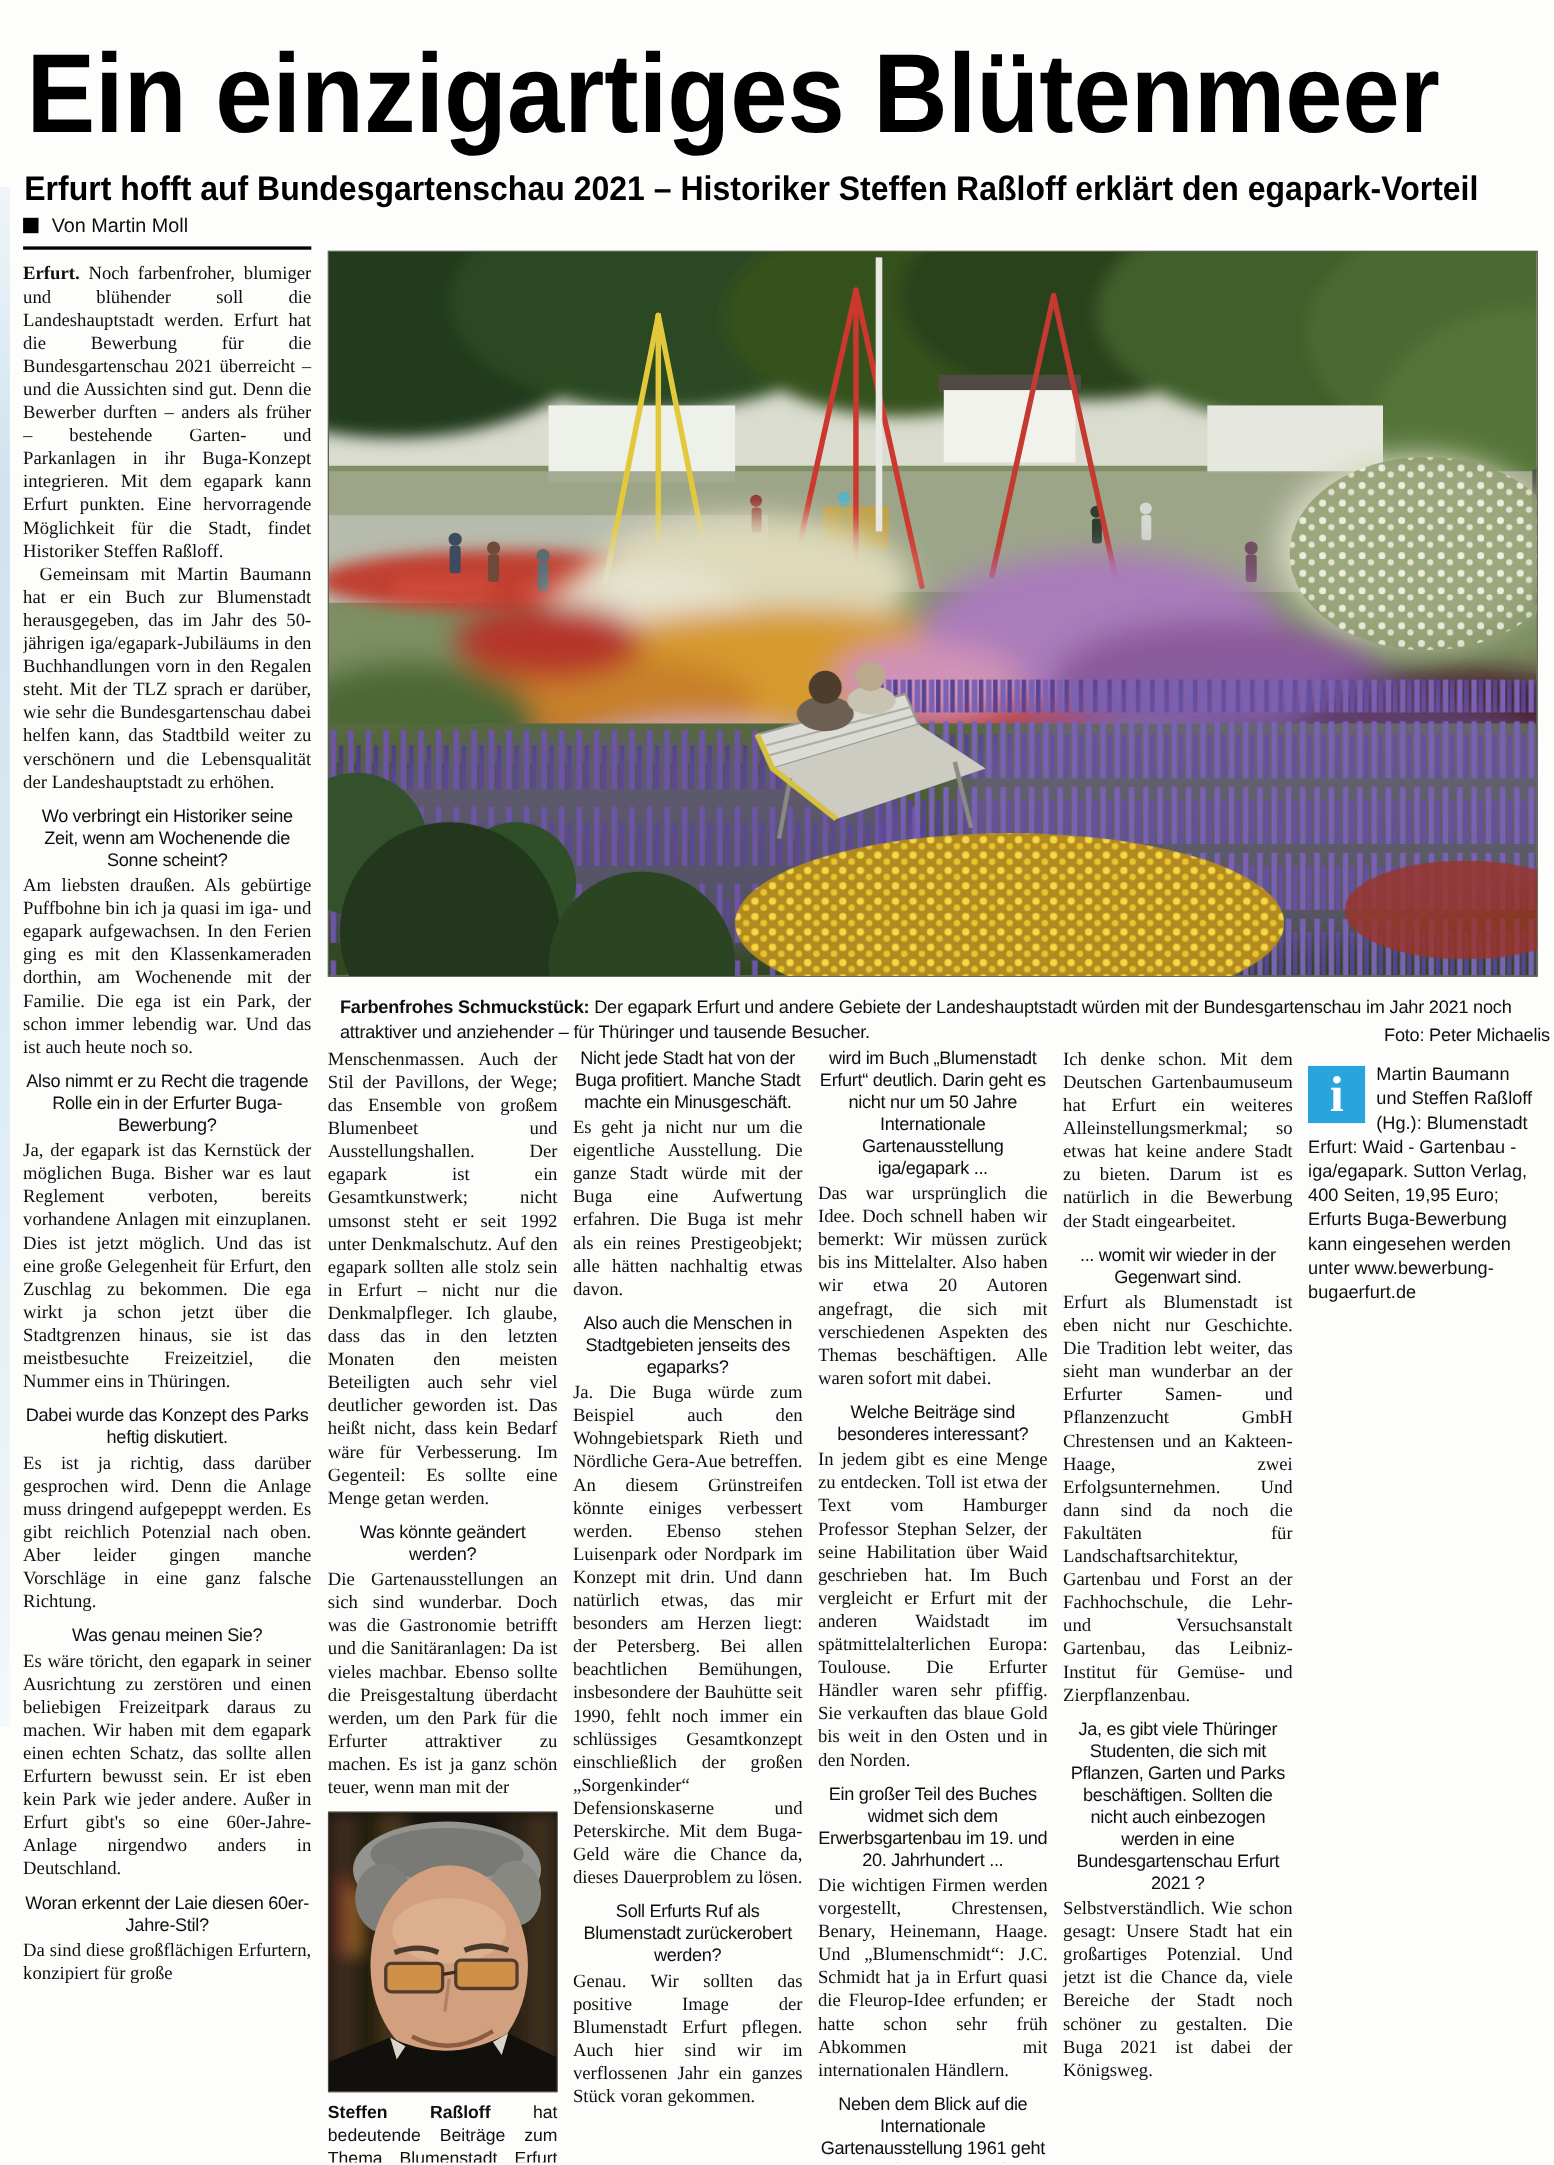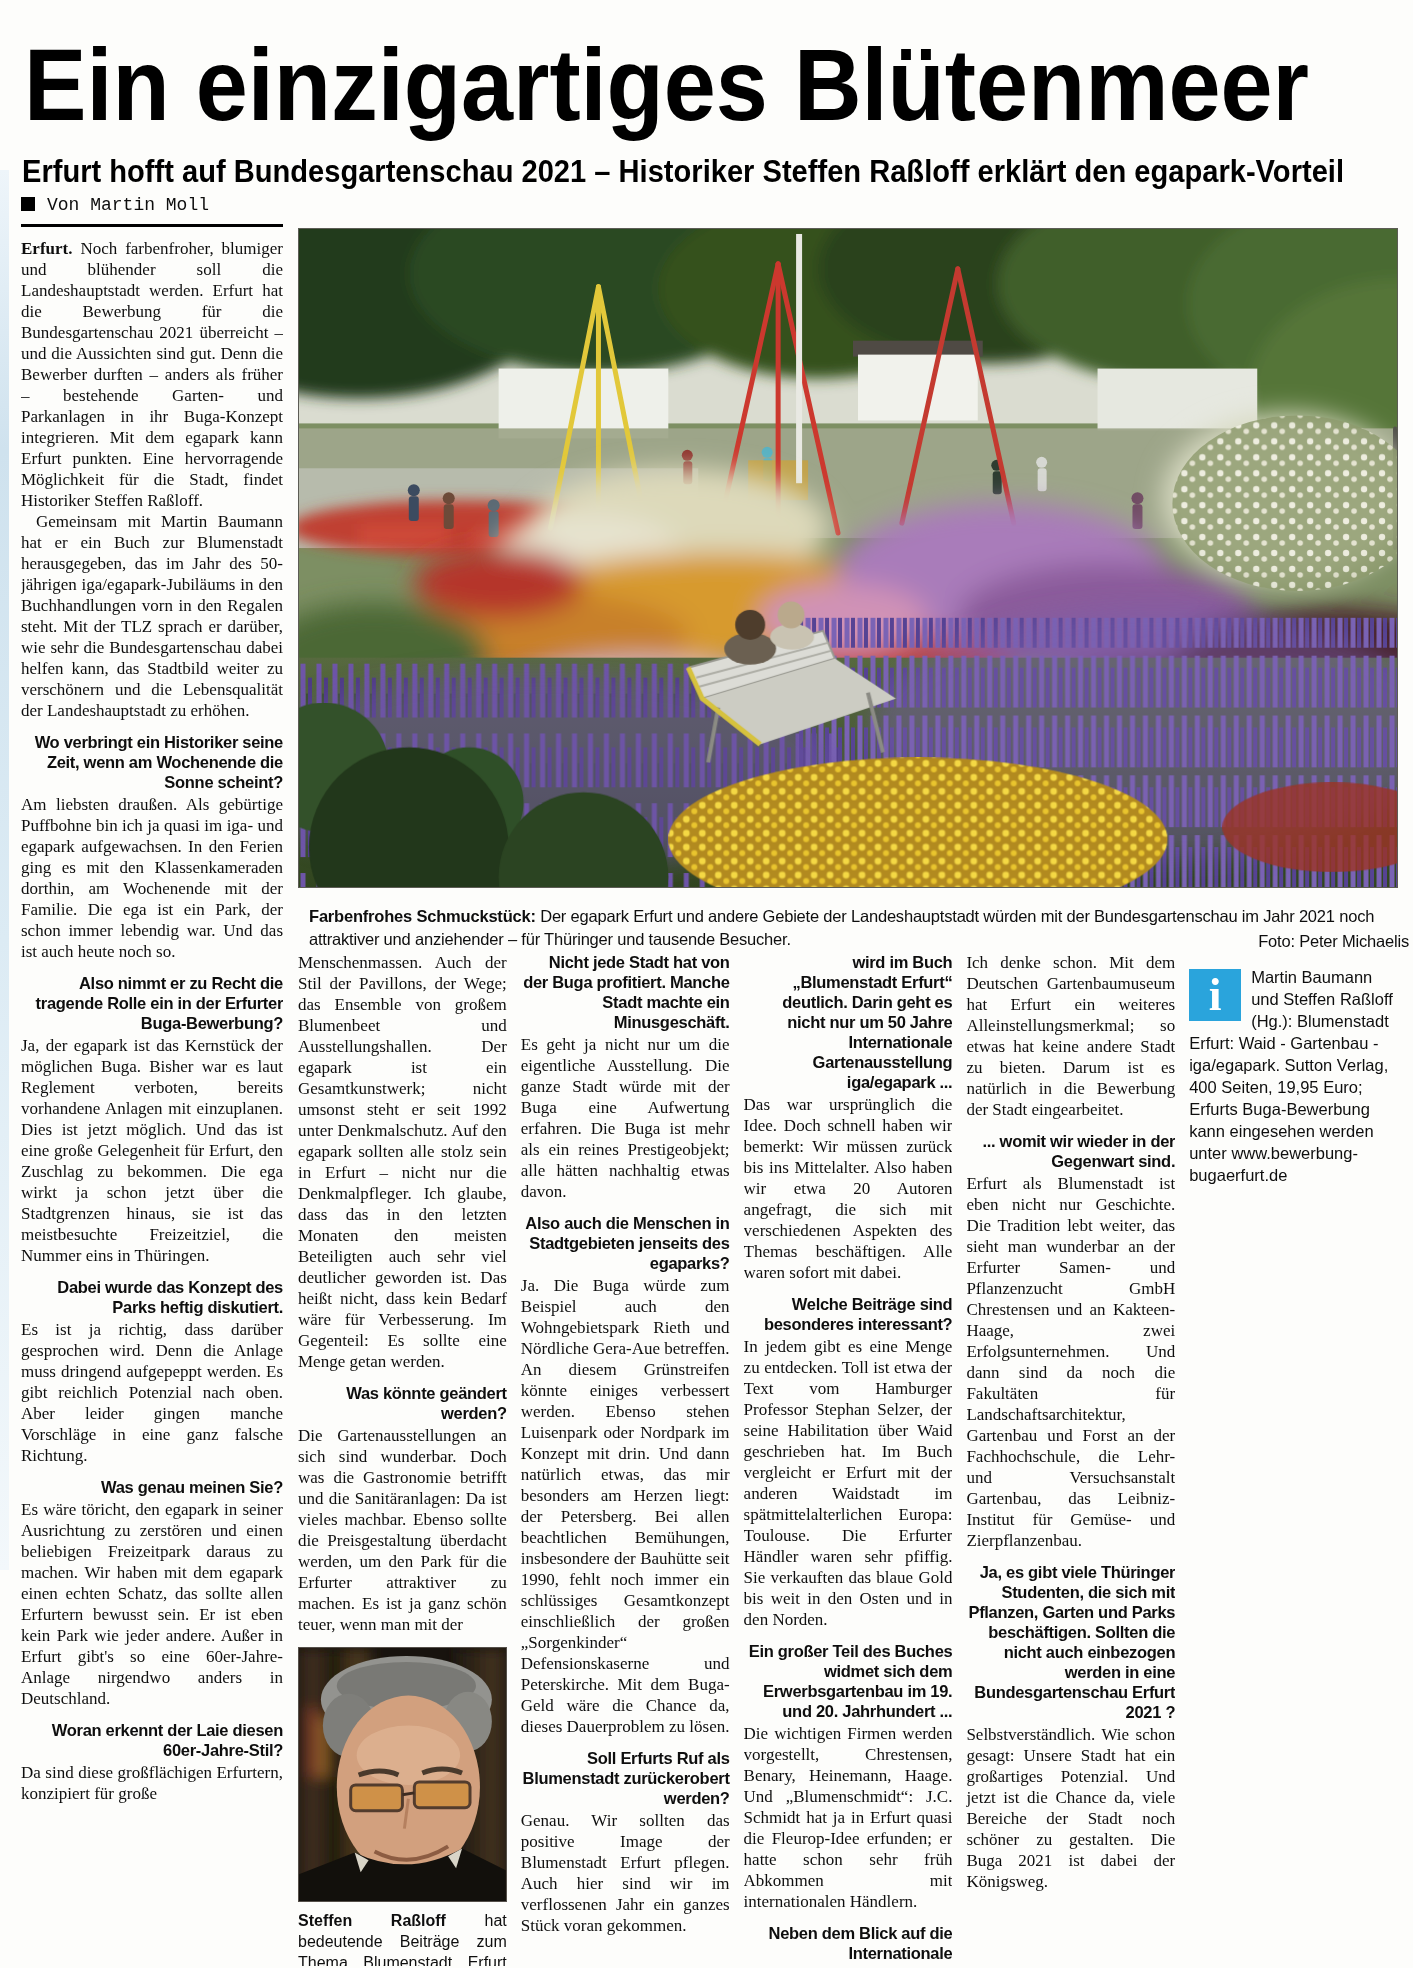--- a/index.html
+++ b/index.html
@@ -7,28 +7,28 @@
     width:1413px;height:1968px;position:relative;overflow:hidden;
     background:#fdfdfb;color:#0e0e0e;
     font-family:"Liberation Serif", serif;
   }
   .edge-strip{position:absolute;left:0;top:170px;width:9px;height:1400px;
     background:linear-gradient(180deg,#eef5fa 0%,#cfe2ee 20%,#dcebf4 55%,#f3f8fb 100%);}
   .masthead{position:absolute;left:22px;top:20px;width:1380px;}
   .headline-svg{display:block;}
   .subhead-svg{display:block;margin-top:8px;}
   .byline{position:absolute;left:21px;top:194px;width:262px;
-    font-family:Liberation Mono, monospace;font-size:18px;line-height:22px;
+    font-family:Liberation Sans, sans-serif;font-size:18px;line-height:22px;
     border-bottom:3px solid #000;padding-bottom:8px;}
   .byline-square{display:inline-block;width:14px;height:14px;background:#000;margin-right:12px;vertical-align:-1px;}
   .lead-col{position:absolute;left:21px;top:238px;width:262px;height:1726px;overflow:hidden;}
   p.p,p.a{font-size:17px;line-height:21px;text-align:justify;margin:0;}
   p.ind{text-indent:15px;}
-  p.q{font-family:"Liberation Sans",sans-serif;font-weight:bold;font-size:16.5px;
-    line-height:20px;letter-spacing:-0.3px;margin:11px 0 2px 0;text-align:right;}
+  p.q{font-family:"Liberation Sans",sans-serif;font-weight:normal;font-size:16.5px;
+    line-height:20px;letter-spacing:-0.3px;margin:11px 0 2px 0;text-align:center;}
   .lead-col p.q:first-child{margin-top:0;}
   b.lead-in{font-weight:bold;}
   .main-photo{position:absolute;left:298px;top:228px;width:1100px;height:660px;margin:0;
     border:1px solid #5c5c55;box-sizing:border-box;background:#7d8f63;overflow:hidden;}
   .main-photo svg{display:block;width:100%;height:100%;}
   .main-caption{position:absolute;left:298px;top:894px;width:1100px;height:50px;margin:11px;
     font-family:"Liberation Sans",sans-serif;font-size:16.5px;line-height:23px;
     letter-spacing:-0.2px;text-align:left;}
   .main-caption .credit{position:absolute;right:0;bottom:2px;}
   .cols{position:absolute;left:298px;top:952px;width:1100px;height:1014px;

